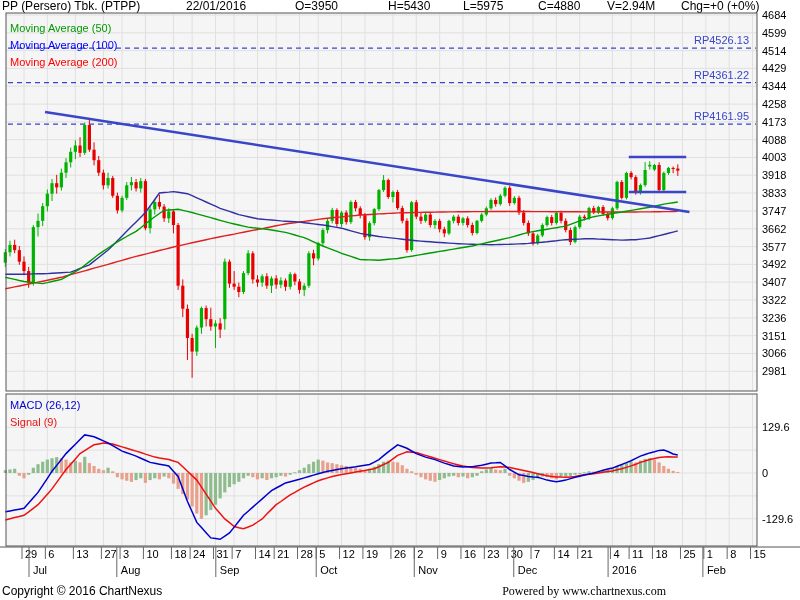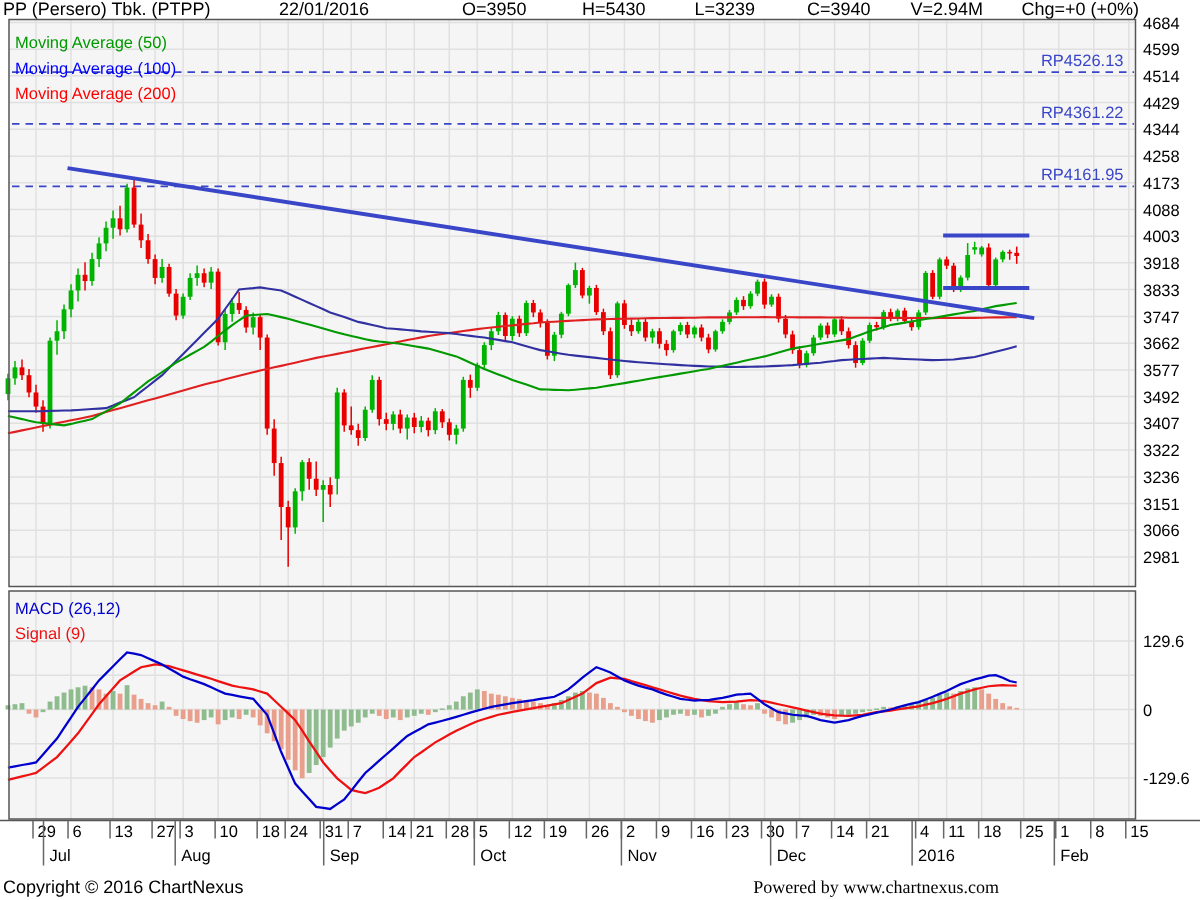--- a/index.html
+++ b/index.html
@@ -12,24 +12,24 @@
   .ftr .right{position:absolute;right:10px;top:1px;font-family:Liberation Serif, serif;}
   svg{position:absolute;left:0;top:0;}
   svg text{font-family:"Liberation Sans",sans-serif;}
 </style>
 </head>
 <body>
 
 <div class="hdr">
   <span style="left:2px">PP (Persero) Tbk. (PTPP)</span>
   <span style="left:186px">22/01/2016</span>
-  <span style="left:308px">O=3950</span>
+  <span style="left:295px">O=3950</span>
   <span style="left:388px">H=5430</span>
-  <span style="left:463px">L=3239</span>
-  <span style="left:538px">C=3940</span>
+  <span style="left:463px">L=5975</span>
+  <span style="left:538px">C=4880</span>
   <span style="left:607px">V=2.94M</span>
   <span style="left:681px">Chg=+0 (+0%)</span>
 </div>
 
 <svg id="chart" width="800" height="600" viewBox="0 0 800 600">
     <g>
       <rect x="6" y="13" width="751" height="378" fill="#f5f5f5"></rect>
       <g>
         <line x1="6" y1="15" x2="757" y2="15" stroke="#e0e0e0" stroke-width="1"></line>
         <line x1="6" y1="32.782" x2="757" y2="32.782" stroke="#e0e0e0" stroke-width="1"></line>

